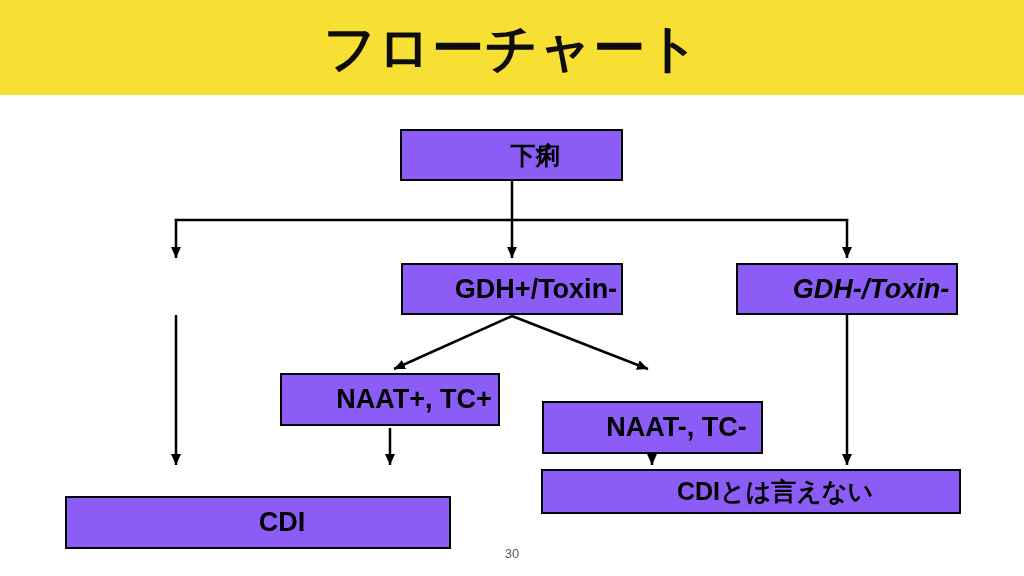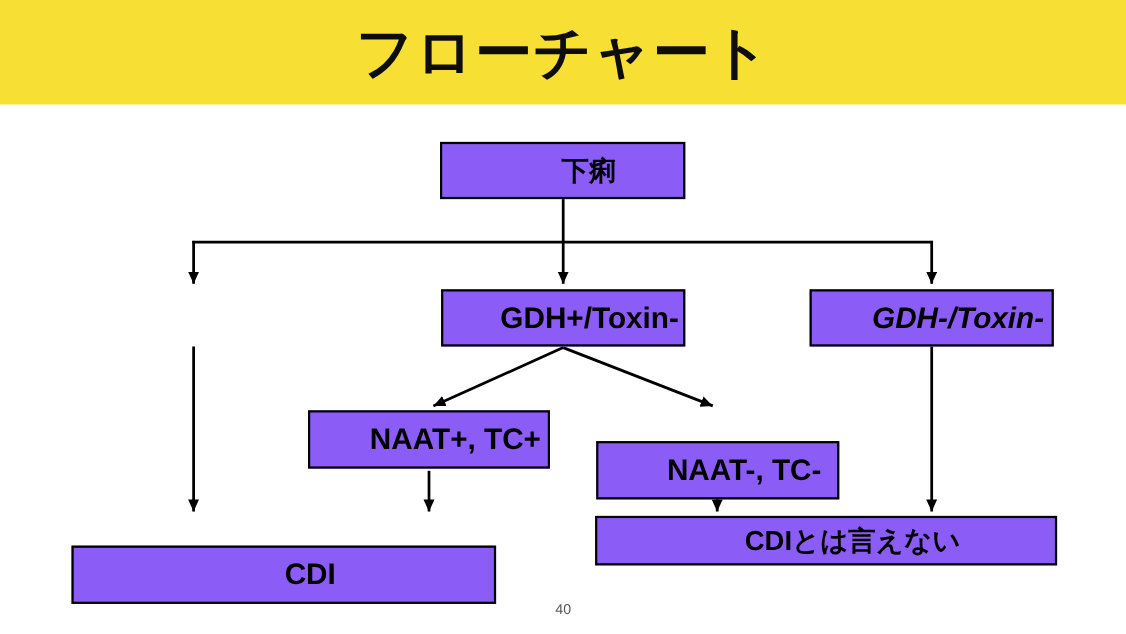--- a/index.html
+++ b/index.html
@@ -126,15 +126,15 @@
     <div class="node node-naatp">NAAT+, TC+</div>
 
     <div class="node node-naatn">NAAT-, TC-</div>
 
     <div class="node node-cdi">CDI</div>
 
     <div class="node node-notcdi">CDIとは言えない</div>
 
   </div>
 
-  <div class="page-number">40</div>
+  <div class="page-number">30</div>
 
 </div>
 
 </body></html>

